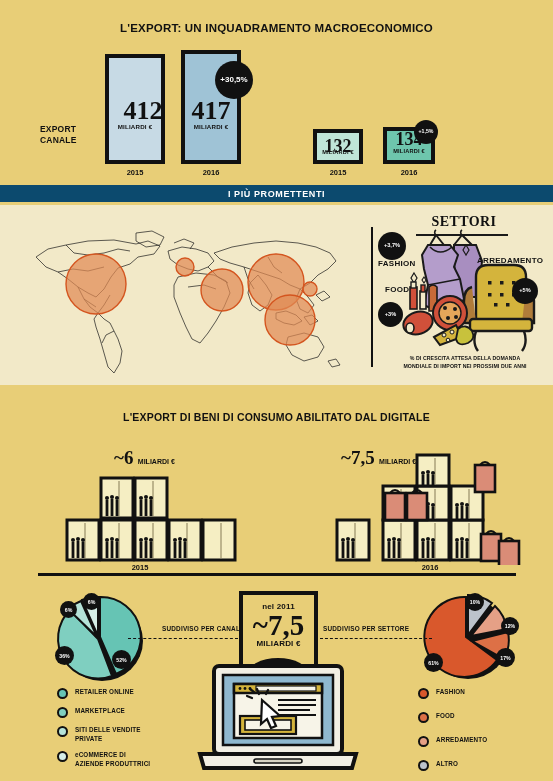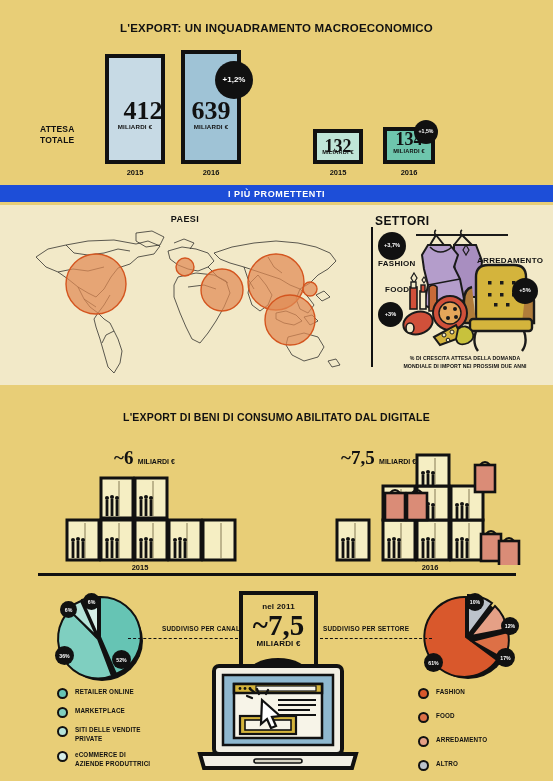--- a/index.html
+++ b/index.html
@@ -43,34 +43,34 @@
     text-align:center; line-height:1;
   }
   .side-label {
     position:absolute; font-size:8.5px; font-weight:bold; color:#111;
     line-height:1.35; letter-spacing:.2px;
   }
 
   
   #strip-promettenti {
     position:absolute; left:0; top:185px; width:553px; height:17px;
-    background:#1d4ed8; color:#fff;
+    background:#0c4a6e; color:#fff;
     display:flex; align-items:center; justify-content:center;
     font-size:9px; font-weight:bold; letter-spacing:.6px;
   }
 
   
   #sec-promettenti {
     position:absolute; left:0; top:205px; width:553px; height:180px;
     background:#f2e9c8;
   }
   #paesi-title { position:absolute; left:0; top:9px; width:370px; text-align:center;
                  font-size:9px; font-weight:bold; color:#111; letter-spacing:.4px; }
-  #settori-title { position:absolute; left:375px; top:9px; width:178px; 
-                   font-size:12px; font-weight:bold; color:#111; letter-spacing:.4px; }
+  #settori-title { position:absolute; left:375px; top:9px; width:178px; text-align:center;
+                   font-size:14px; font-weight:bold; color:#111; letter-spacing:.4px;font-family:Liberation Serif, serif; }
   #divider-vert { position:absolute; left:371px; top:22px; width:2px; height:140px; background:#111; }
   #map-holder { position:absolute; left:18px; top:22px; width:345px; height:150px; }
   #settori-holder { position:absolute; left:380px; top:20px; width:168px; height:160px; }
   .settori-note {
     position:absolute; left:380px; top:352px; width:170px; text-align:center;
     font-size:5.2px; font-weight:bold; color:#111; line-height:1.5; letter-spacing:.1px;
   }
   .sect-word { position:absolute; font-size:8px; font-weight:bold; color:#111; letter-spacing:.3px; }
 
   
@@ -132,28 +132,28 @@
     <div class="bars-wrap">
 
       <div class="bar-box" style="left:105px; top:10px; width:60px; height:110px; background:#c7dae5;">
       </div>
       <div class="bar-val" style="left:105px; top:52px; width:76px; font-size:26px;">412</div>
       <div class="bar-unit" style="left:105px; top:79px; width:60px; font-size:6.2px;">MILIARDI €</div>
       <div class="bar-year" style="left:105px; top:124px; width:60px;">2015</div>
 
       <div class="bar-box" style="left:181px; top:6px; width:60px; height:114px; background:#9fc3d6;">
       </div>
-      <div class="bar-val" style="left:181px; top:52px; width:60px; font-size:26px;">639</div>
+      <div class="bar-val" style="left:181px; top:52px; width:60px; font-size:26px;">417</div>
       <div class="bar-unit" style="left:181px; top:79px; width:60px; font-size:6.2px;">MILIARDI €</div>
       <div class="bar-year" style="left:181px; top:124px; width:60px;">2016</div>
-      <div class="badge" style="left:215px; top:17px; width:38px; height:38px; font-size:8px;">+1,2%</div>
+      <div class="badge" style="left:215px; top:17px; width:38px; height:38px; font-size:8px;">+30,5%</div>
 
       <div class="side-label" style="left:40px; top:80px;">
-        <div>ATTESA</div>
-        <div>TOTALE</div>
+        <div>EXPORT</div>
+        <div>CANALE</div>
       </div>
 
       <div class="bar-box" style="left:313px; top:85px; width:50px; height:35px; background:#bfe5d8;">
       </div>
       <div class="bar-val" style="left:313px; top:92px; width:50px; font-size:18px;">132</div>
       <div class="bar-unit" style="left:313px; top:105px; width:50px; font-size:5.6px;">MILIARDI €</div>
       <div class="bar-year" style="left:313px; top:124px; width:50px;">2015</div>
 
       <div class="bar-box" style="left:383px; top:83px; width:52px; height:37px; background:#6ec6ad;">
       </div>
@@ -165,21 +165,20 @@
 
     </div>
   </div>
 
   <div id="strip-promettenti">
     <span>I PIÙ PROMETTENTI</span>
   </div>
 
   <div id="sec-promettenti">
 
-    <div id="paesi-title">PAESI</div>
     <div id="settori-title">SETTORI</div>
     <div id="divider-vert"></div>
 
     <div id="map-holder">
       <svg width="345" height="150" viewBox="0 0 345 150">
         <g fill="none" stroke="#1a1a1a" stroke-width="0.7">
 
           <path d="M18 30 L30 22 L48 18 L70 14 L96 13 L118 17 L130 14 L142 19 L136 27 L120 30 L112 37
                    L100 41 L93 50 L86 62 L78 70 L70 66 L60 60 L50 52 L40 45 L28 40 Z"></path>
           <path d="M48 18 L56 26 L70 28 L86 26 L100 22 L112 24"></path>

